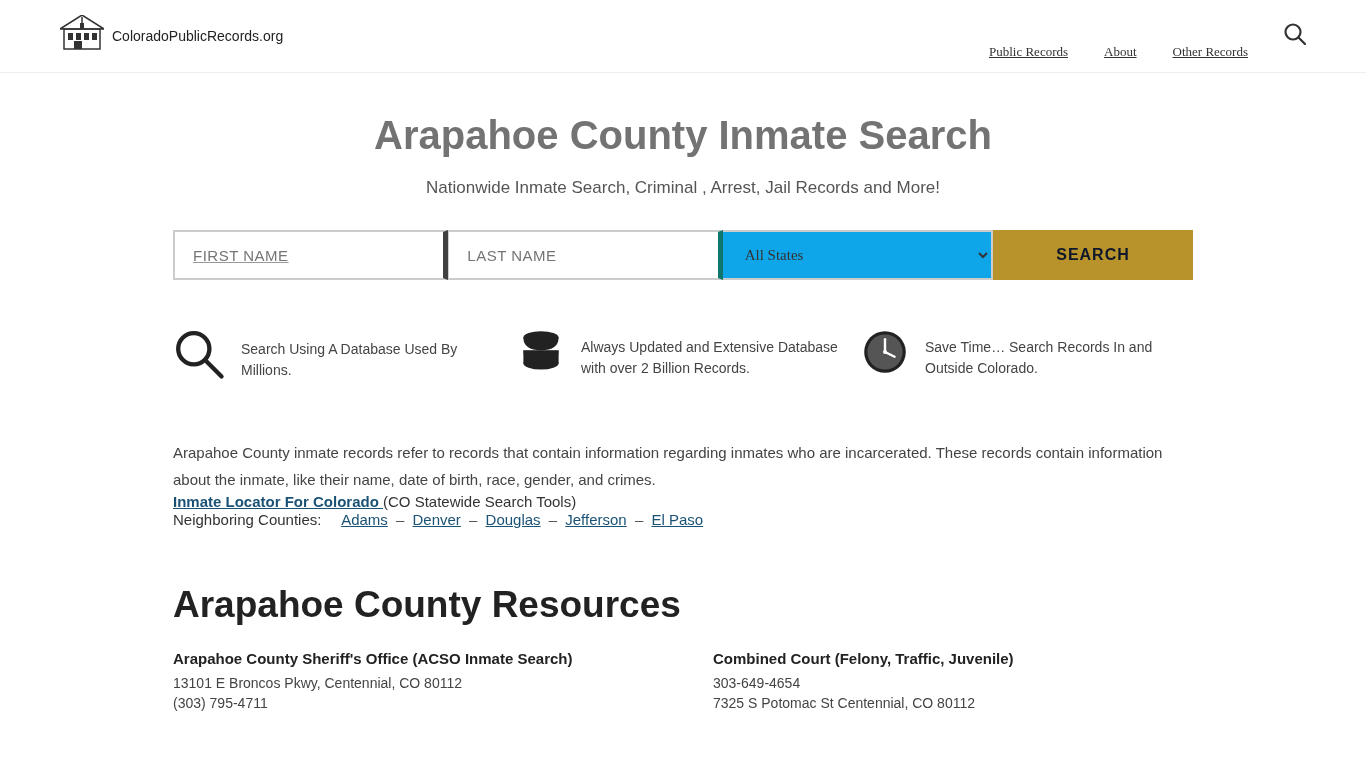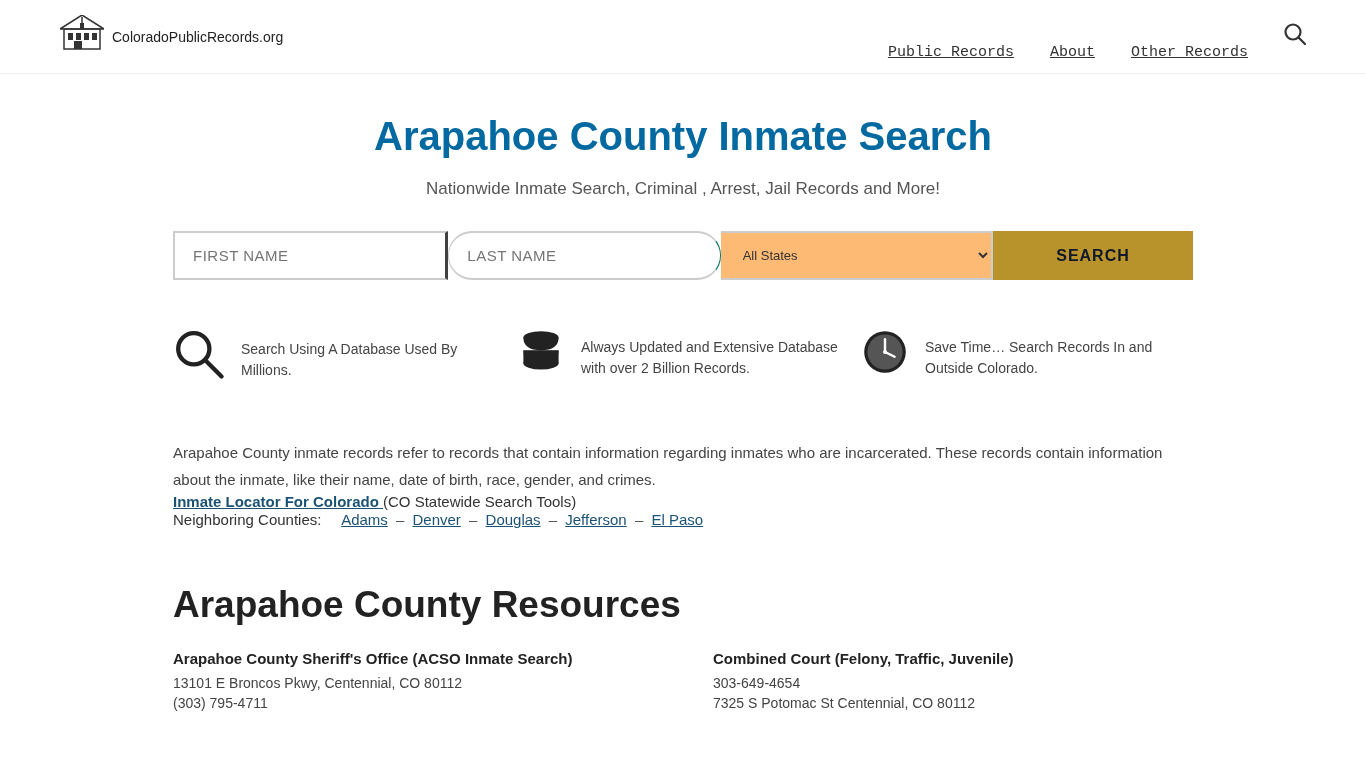--- a/index.html
+++ b/index.html
@@ -28,43 +28,43 @@
       font-family: Arial, sans-serif;
     }
     .nav-area {
       display: flex;
       align-items: center;
       gap: 36px;
     }
     .nav-link {
       text-decoration: underline;
       color: #333;
-      font-family: Liberation Mono, monospace;
-      font-size: 15px;
+      font-family: Liberation Serif, serif;
+      font-size: 13px;
       cursor: pointer;
       margin-top: 32px;
     }
     .search-icon-nav {
       font-size: 20px;
       cursor: pointer;
       color: #333;
     }
 
     
     .main {
       max-width: 1140px;
       margin: 0 auto;
       padding: 40px 60px;
     }
 
     .page-title {
       text-align: center;
       font-size: 40px;
       font-weight: bold;
-      color: #0369a1;
+      color: #737373;
       margin-bottom: 20px;
       font-family: Arial, sans-serif;
     }
 
     .subtitle {
       text-align: center;
       font-size: 17px;
       color: #555;
       margin-bottom: 32px;
       font-family: Arial, sans-serif;
@@ -81,36 +81,36 @@
       flex: 1;
       padding: 14px 18px;
       border: 2px solid #ccc;
       font-size: 15px;
       font-family: Arial, sans-serif;
       color: #999;
       outline: none;
       letter-spacing: 0.5px;
     }
     .search-input:first-child {
-      border-right: 3px solid #404040;
+      border-right: 5px solid #404040;
+      text-decoration: underline;
     }
     .search-input:nth-child(2) {
       border-left: 1px solid #ccc;
-      border-right: 1px solid #0f766e;
-      border-radius: 24px;
+      border-right: 5px solid #0f766e;
     }
     .state-select {
       flex: 1;
       padding: 14px 18px;
       border: 2px solid #ccc;
       border-left: none;
-      font-size: 13px;
-      font-family: Liberation Sans, sans-serif;
-      color: #333;
-      background: #fdba74;
+      font-size: 15px;
+      font-family: Liberation Serif, serif;
+      color: #333;
+      background: #0ea5e9;
       outline: none;
       appearance: auto;
       cursor: pointer;
     }
     .search-btn {
       background: #b8922a;
       color: #0f172a;
       border: none;
       padding: 12px 40px;
       font-size: 16px;

